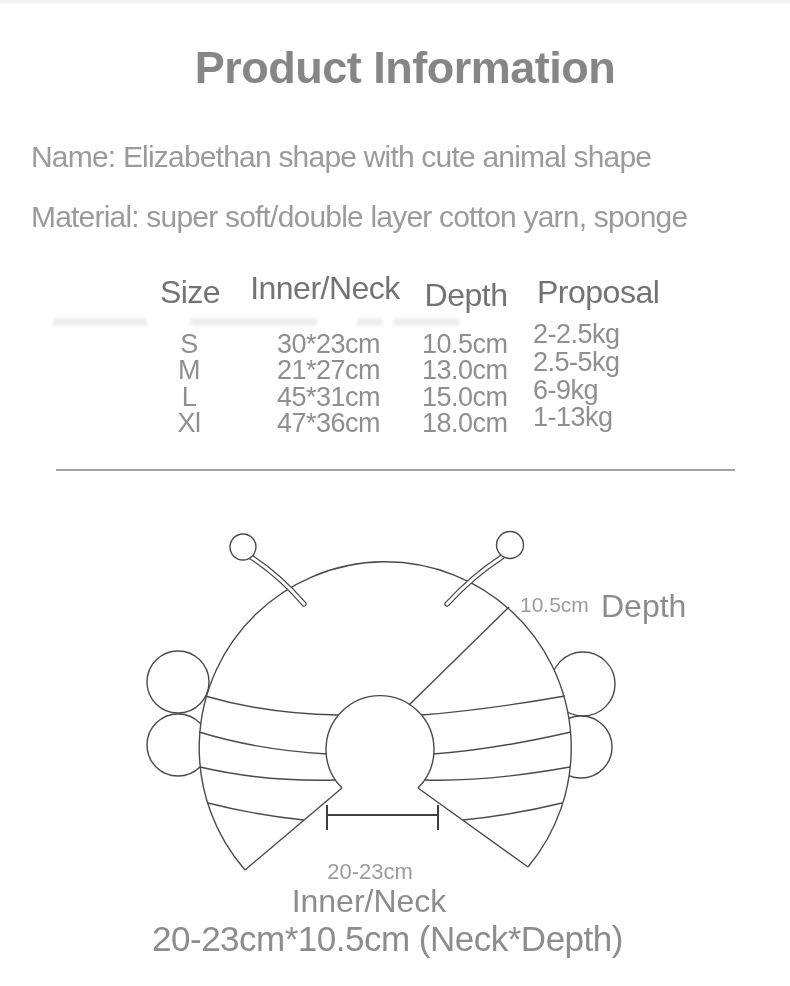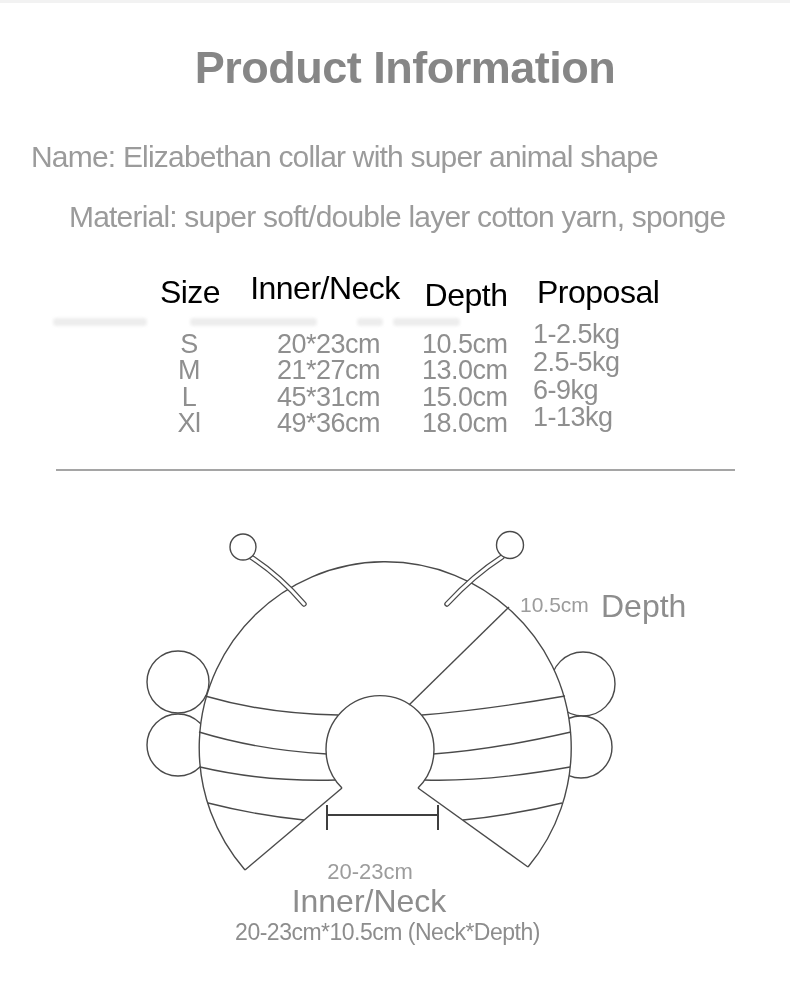--- a/index.html
+++ b/index.html
@@ -9,24 +9,24 @@
   }
   .top-strip{position:absolute;left:0;top:0;width:790px;height:3px;background:#f2f2f2;}
   .title{
     position:absolute;left:20px;top:42px;width:770px;margin:0;
     text-align:center;font-size:45px;font-weight:bold;letter-spacing:-0.5px;color:#868686;
   }
   .info-line{
     position:absolute;left:31px;font-size:30px;letter-spacing:-0.8px;color:#9b9b9b;white-space:nowrap;
   }
   .info-name{top:140px;}
-  .info-material{top:200px;margin-left:38px;}
+  .info-material{top:200px;}
 
   
-  .th{position:absolute;font-size:32px;letter-spacing:-0.5px;color:#000000;}
+  .th{position:absolute;font-size:32px;letter-spacing:-0.5px;color:#737373;}
   .th-size{left:150px;top:274px;width:80px;text-align:center;}
   .th-inner{left:245px;top:270px;width:160px;text-align:center;}
   .th-depth{left:414px;top:277px;width:104px;text-align:center;}
   .th-proposal{left:537px;top:274px;}
   .col{position:absolute;font-size:27px;letter-spacing:-0.5px;color:#8f8f8f;line-height:26.4px;}
   .col-size{left:155px;top:331px;width:68px;text-align:center;}
   .col-inner{left:277px;top:331px;}
   .col-depth{left:422px;top:331px;}
   .col-proposal{left:533px;top:321px;line-height:27.8px;}
 
@@ -35,65 +35,65 @@
   .g1{left:53px;width:94px;}
   .g2{left:190px;width:127px;}
   .g3{left:357px;width:26px;}
   .g4{left:393px;width:67px;}
 
   .divider{position:absolute;left:56px;top:469px;width:679px;height:2px;background:#a5a5a5;}
 
   .diagram-svg{position:absolute;left:130px;top:500px;}
   .caption{
     position:absolute;left:0;top:919px;width:775px;text-align:center;
-    font-size:23px;letter-spacing:-0.5px;color:#8d8d8d;
+    font-size:35px;letter-spacing:-0.5px;color:#8d8d8d;
   }
 </style>
 </head>
 <body>
 
 <div class="page">
 
   <div class="top-strip"></div>
 
   <h1 class="title">Product Information</h1>
 
-  <div class="info-line info-name">Name: Elizabethan collar with super animal shape</div>
+  <div class="info-line info-name">Name: Elizabethan shape with cute animal shape</div>
   <div class="info-line info-material">Material: super soft/double layer cotton yarn, sponge</div>
 
   <div class="th th-size">Size</div>
   <div class="th th-inner">Inner/Neck</div>
   <div class="th th-depth">Depth</div>
   <div class="th th-proposal">Proposal</div>
 
   <div class="ghost g1"></div>
   <div class="ghost g2"></div>
   <div class="ghost g3"></div>
   <div class="ghost g4"></div>
 
   <div class="col col-size">
     <div>S</div>
     <div>M</div>
     <div>L</div>
     <div>Xl</div>
   </div>
   <div class="col col-inner">
-    <div>20*23cm</div>
+    <div>30*23cm</div>
     <div>21*27cm</div>
     <div>45*31cm</div>
-    <div>49*36cm</div>
+    <div>47*36cm</div>
   </div>
   <div class="col col-depth">
     <div>10.5cm</div>
     <div>13.0cm</div>
     <div>15.0cm</div>
     <div>18.0cm</div>
   </div>
   <div class="col col-proposal">
-    <div>1-2.5kg</div>
+    <div>2-2.5kg</div>
     <div>2.5-5kg</div>
     <div>6-9kg</div>
     <div>1-13kg</div>
   </div>
 
   <div class="divider"></div>
 
   <svg class="diagram-svg" width="560" height="420" viewBox="0 0 560 420">
     <g stroke="#4a4a4a" stroke-width="1.4" fill="none">
 

